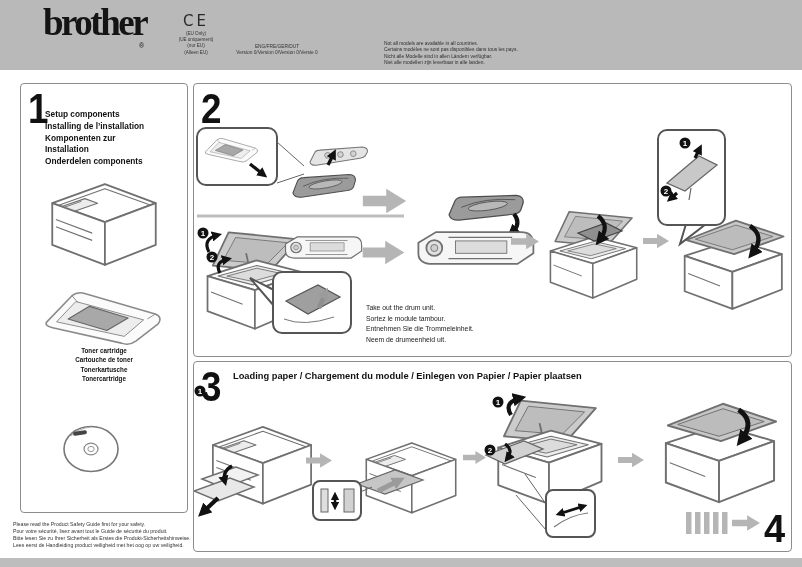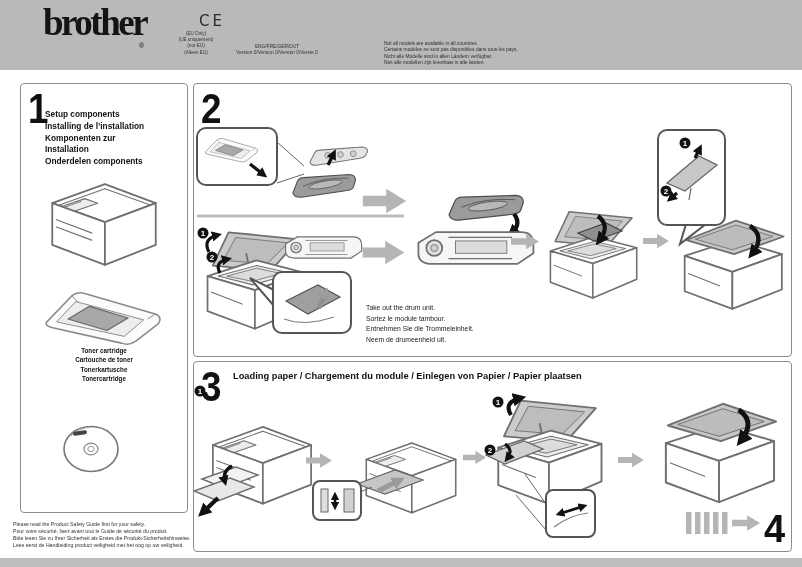--- a/index.html
+++ b/index.html
@@ -4,21 +4,21 @@
 <style>
   html,body{margin:0;padding:0;background:#e6e6e6;}
   .page{position:relative;width:802px;height:567px;background:#ffffff;overflow:hidden;
         font-family:"Liberation Sans",sans-serif;color:#1a1a1a;}
   
   .masthead{position:absolute;left:0;top:0;width:802px;height:70px;background:#b9b9b9;}
   .logo{position:absolute;left:15px;top:1px;font-family:Liberation Serif, serif;
         font-weight:bold;font-size:37px;letter-spacing:-2.5px;color:#141414;margin-left:28px;}
   .logo-reg{position:absolute;left:139px;top:42px;font-size:7px;color:#141414;}
   .ce{position:absolute;left:176px;top:12px;width:40px;text-align:center;
-      font-family:"DejaVu Sans",sans-serif;font-size:15px;letter-spacing:3px;color:#2a2a2a;margin-left:16px;}
+      font-family:"DejaVu Sans",sans-serif;font-size:15px;letter-spacing:3px;color:#2a2a2a;}
   .ce-notes{position:absolute;left:151px;top:31px;width:90px;text-align:center;
             font-size:4.6px;line-height:1.35;color:#333;}
   .version{position:absolute;left:227px;top:44px;width:100px;text-align:center;
            font-size:4.8px;line-height:1.35;color:#333;}
   .avail{position:absolute;left:384px;top:41px;font-size:4.9px;line-height:1.3;color:#2e2e2e;}
   .titles{position:absolute;right:14px;top:14px;text-align:right;color:#161616;}
   .titles .big{font-size:15px;font-weight:bold;line-height:1.08;}
   .titles .model{font-size:13.5px;margin-top:3px;letter-spacing:.4px;}
   
   .box{position:absolute;background:#fff;border:1.2px solid #8d8d8d;border-radius:4px;}

